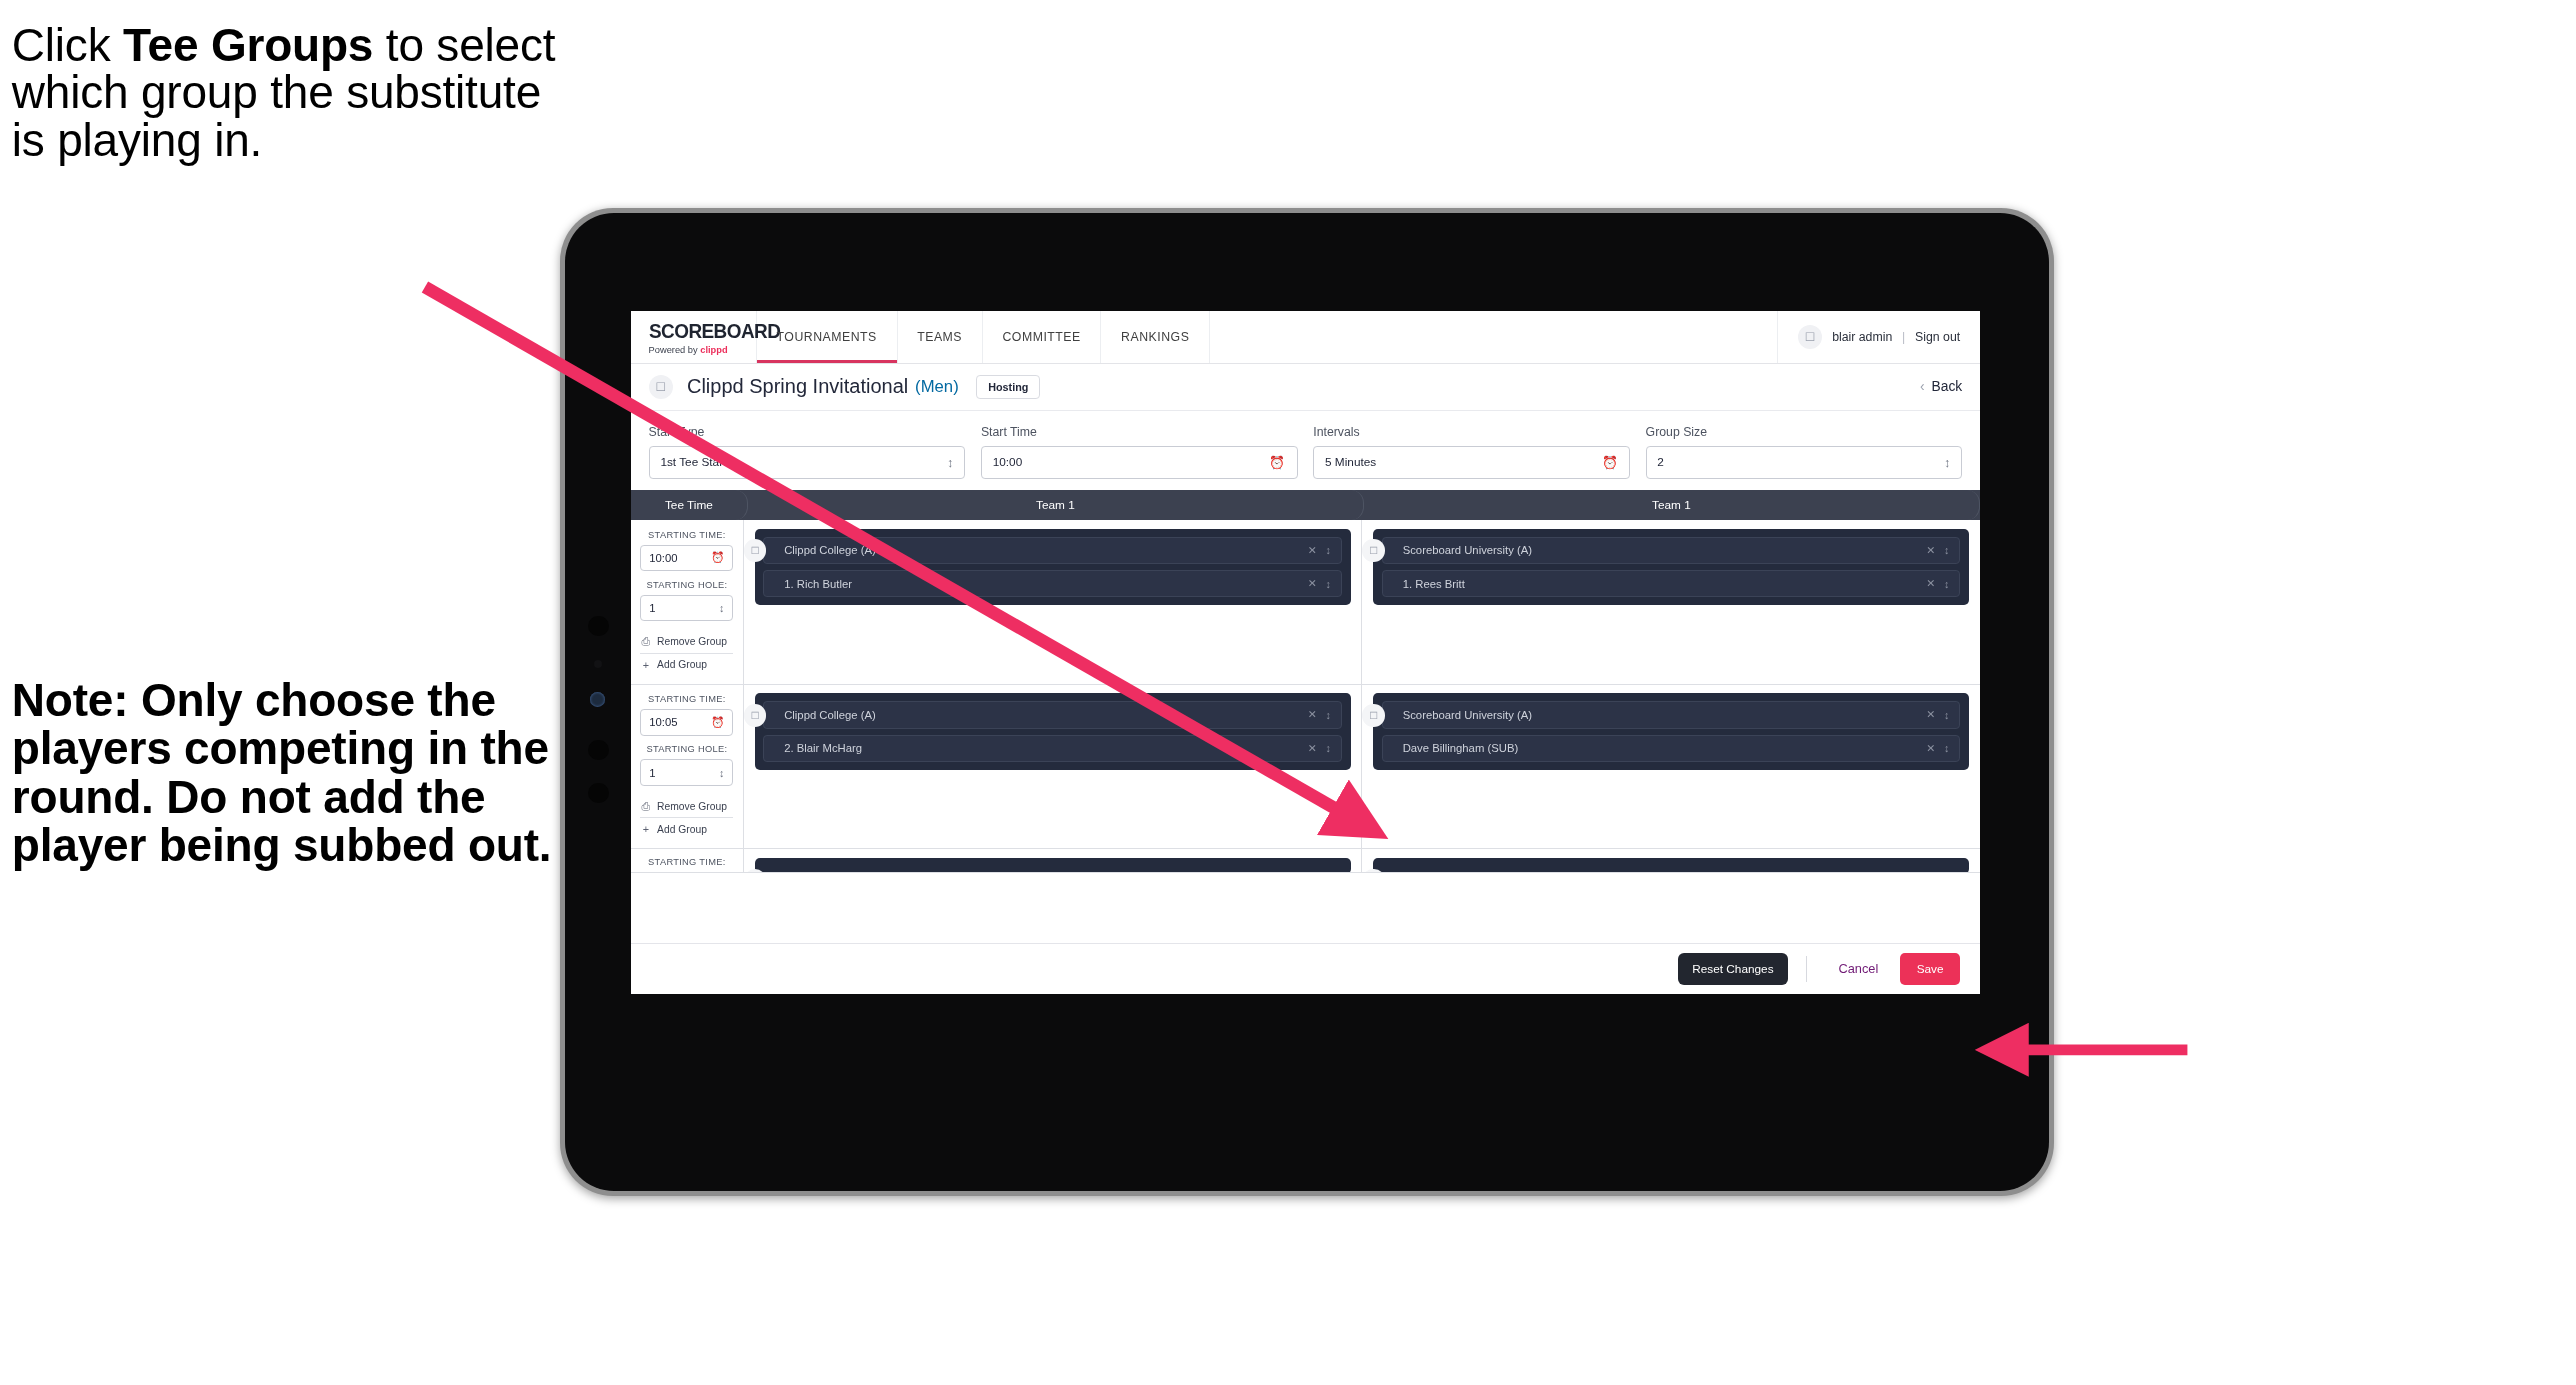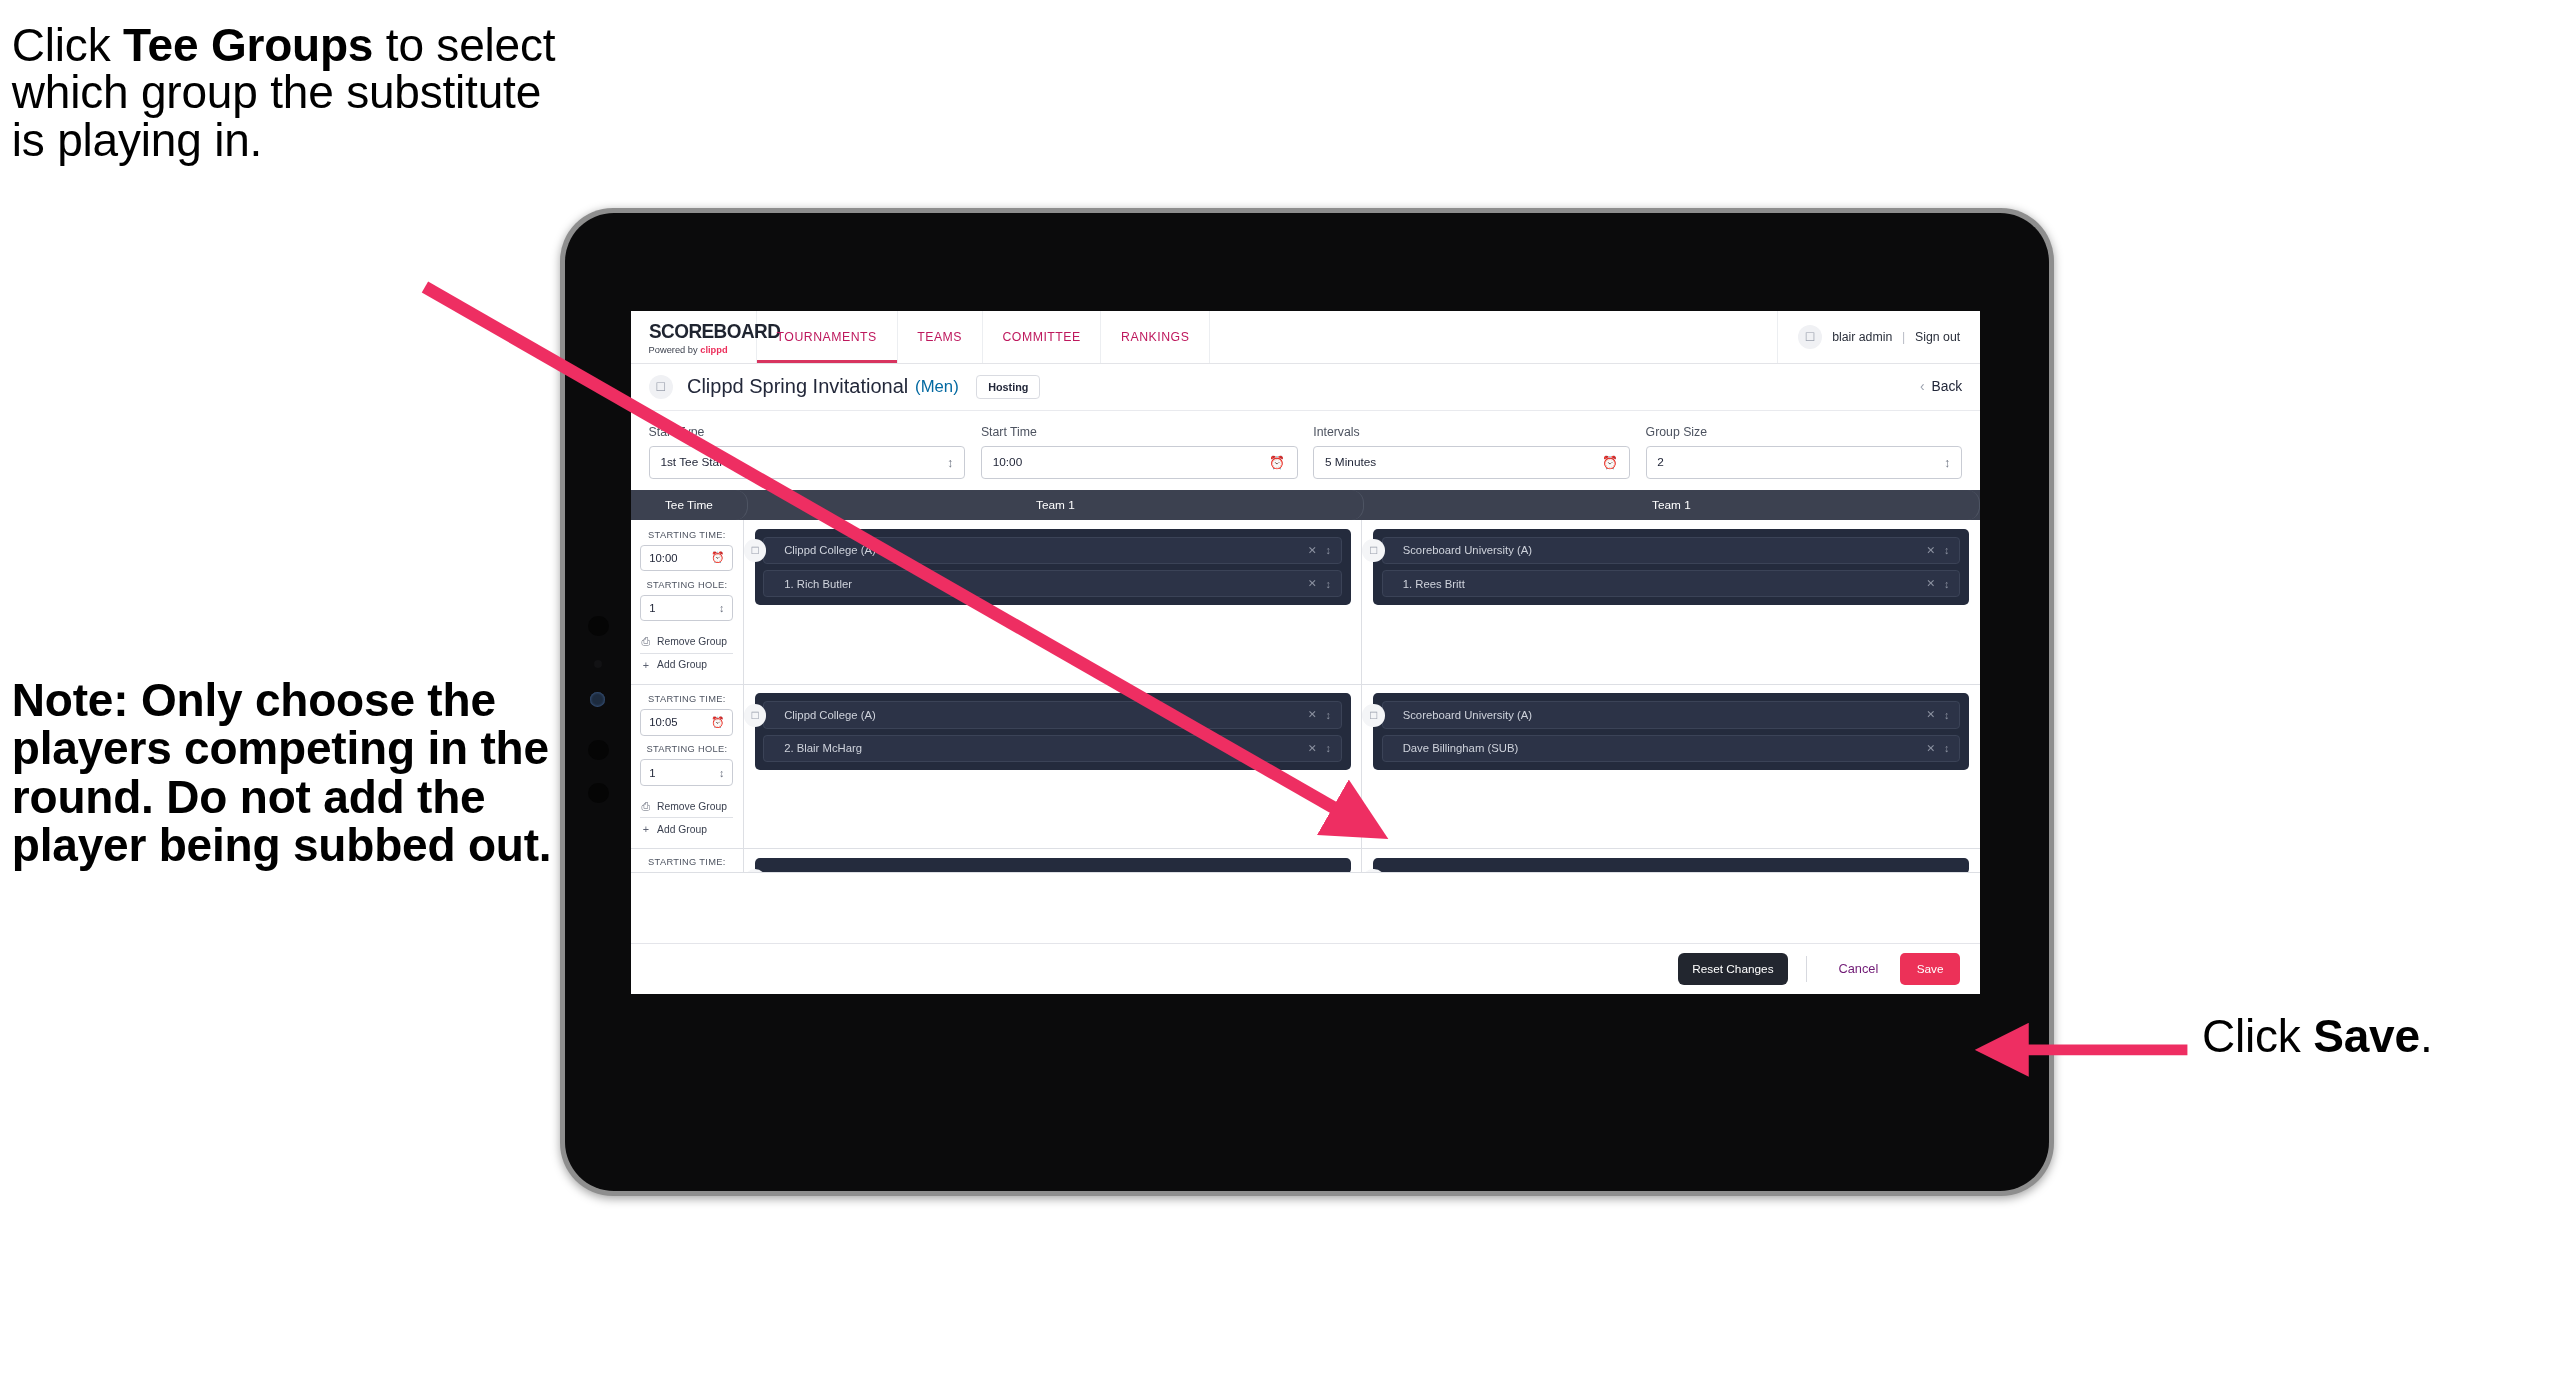--- a/index.html
+++ b/index.html
@@ -74,21 +74,21 @@
   #brand-main {
     font-size: 20.6px; font-weight: 700; color: #1f2430;
     letter-spacing: -0.6px; font-family: "Liberation Sans", sans-serif;
     transform: scaleX(0.92); transform-origin: left center;
   }
   #brand-sub { font-size: 9.3px; color: #3a3f4c; margin-top: 2px; white-space: nowrap; }
   #brand-sub .clippd { color: #ec2e5b; font-weight: 700; }
 
   .navtab {
     display: flex; align-items: center; padding: 0 19.7px;
-    font-size: 12.3px; color: #be185d; letter-spacing: 0.5px;
+    font-size: 12.3px; color: #404040; letter-spacing: 0.5px;
     border-right: 1px solid #eceef1; cursor: pointer;
     position: relative; white-space: nowrap;
   }
   .navtab.active::after {
     content: ""; position: absolute; left: 0; right: 0; bottom: 0;
     height: 2.9px; background: #d8345f;
   }
   #nav-spacer { flex: 1; border-right: 1px solid #eceef1; }
   #user-area {
     display: flex; align-items: center; gap: 9.8px;
@@ -231,23 +231,20 @@
 <body>
 
 <div id="stage">
 
   <div class="annot" id="annot-top">
     <span>Click </span><b>Tee Groups</b><span> to select which group the substitute is playing in.</span>
   </div>
 
   <div class="annot" id="annot-note">Note: Only choose the players competing in the round. Do not add the player being subbed out.</div>
 
-  <div class="annot" id="annot-save">
-    <span>Click </span><b>Save</b><span>.</span>
-  </div>
 
   <div id="tablet">
     <div id="tablet-inner">
       <div class="bezel-dot" id="cam-a"></div>
       <div class="bezel-dot" id="cam-b"></div>
       <div class="bezel-dot" id="cam-c"></div>
       <div class="bezel-dot" id="cam-d"></div>
       <div class="bezel-dot" id="cam-e"></div>
 
       <div id="screen">

